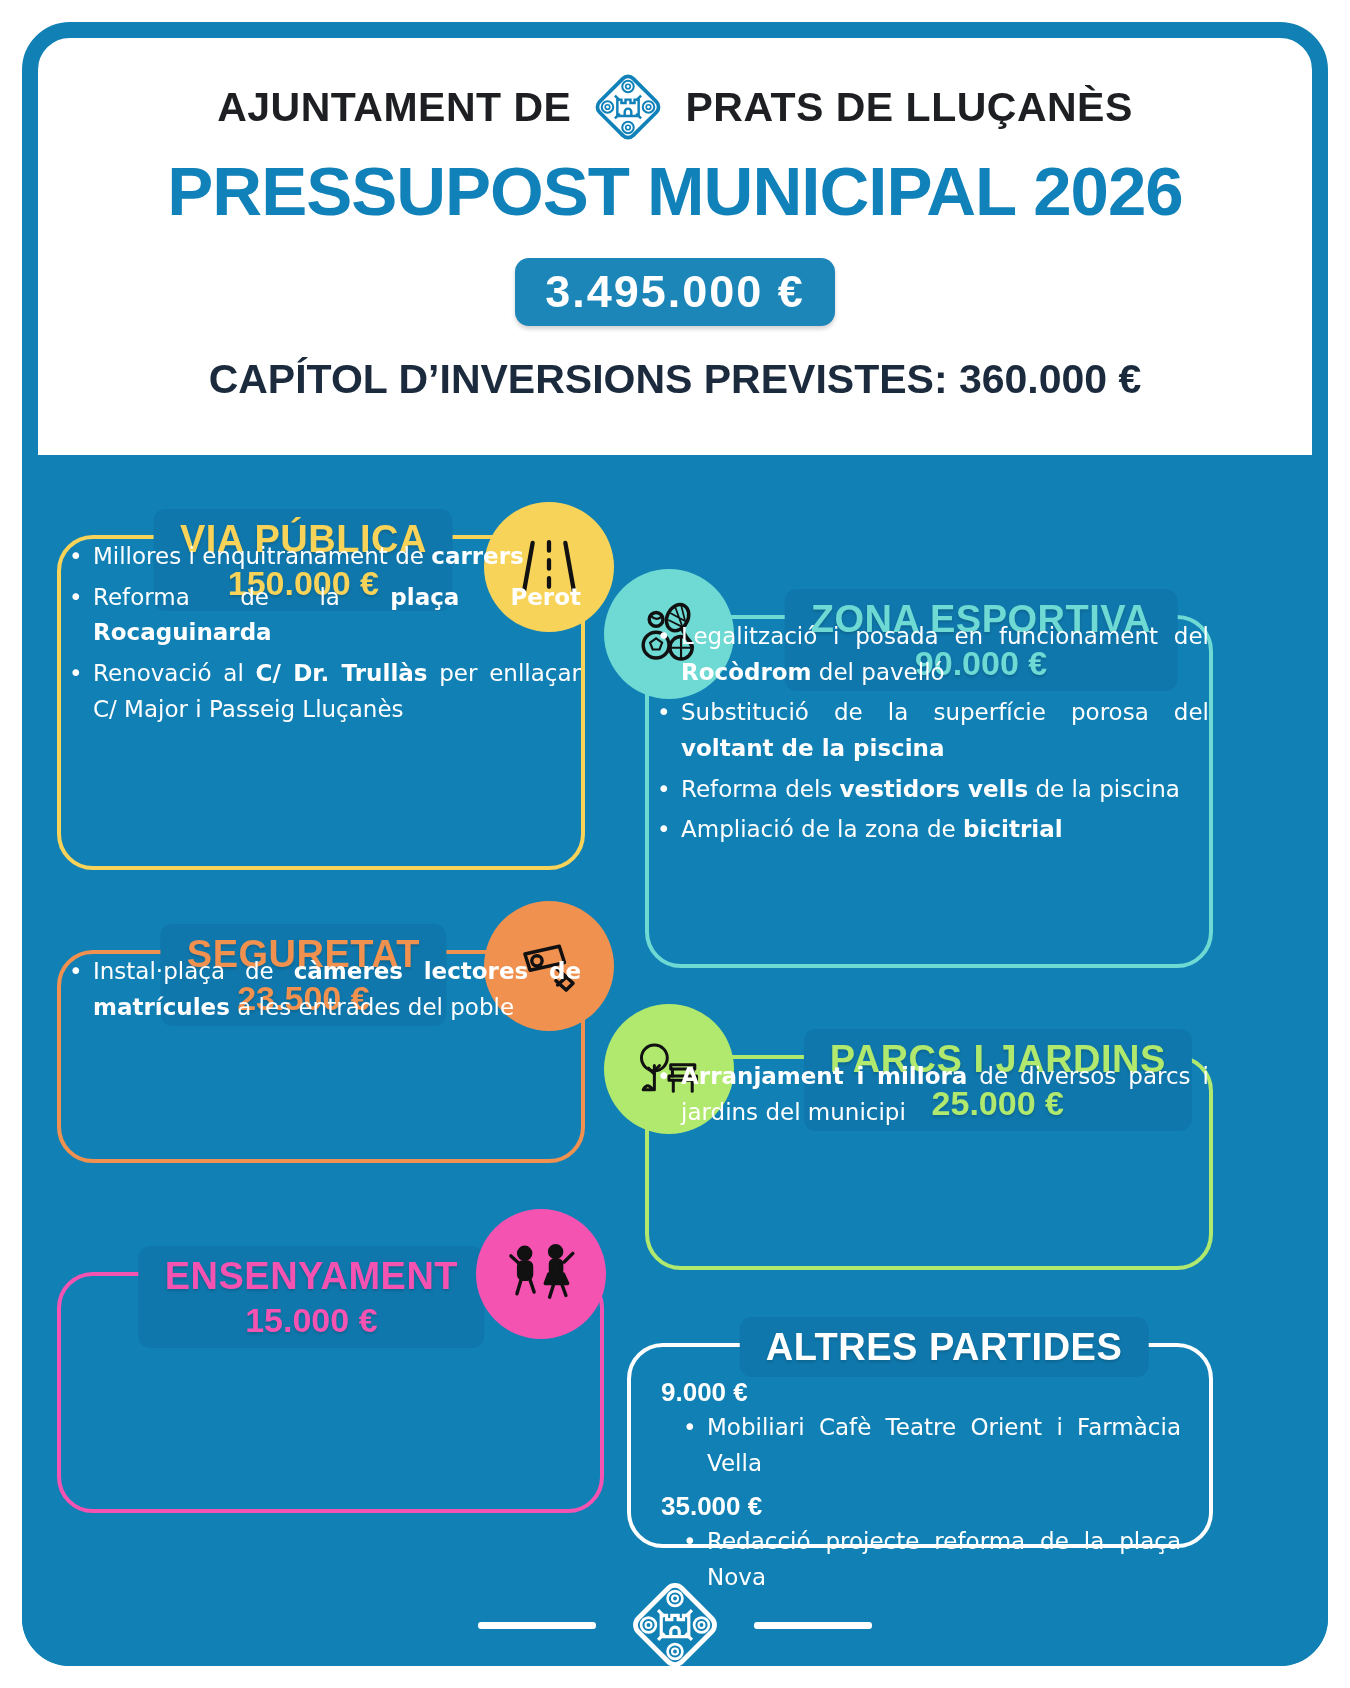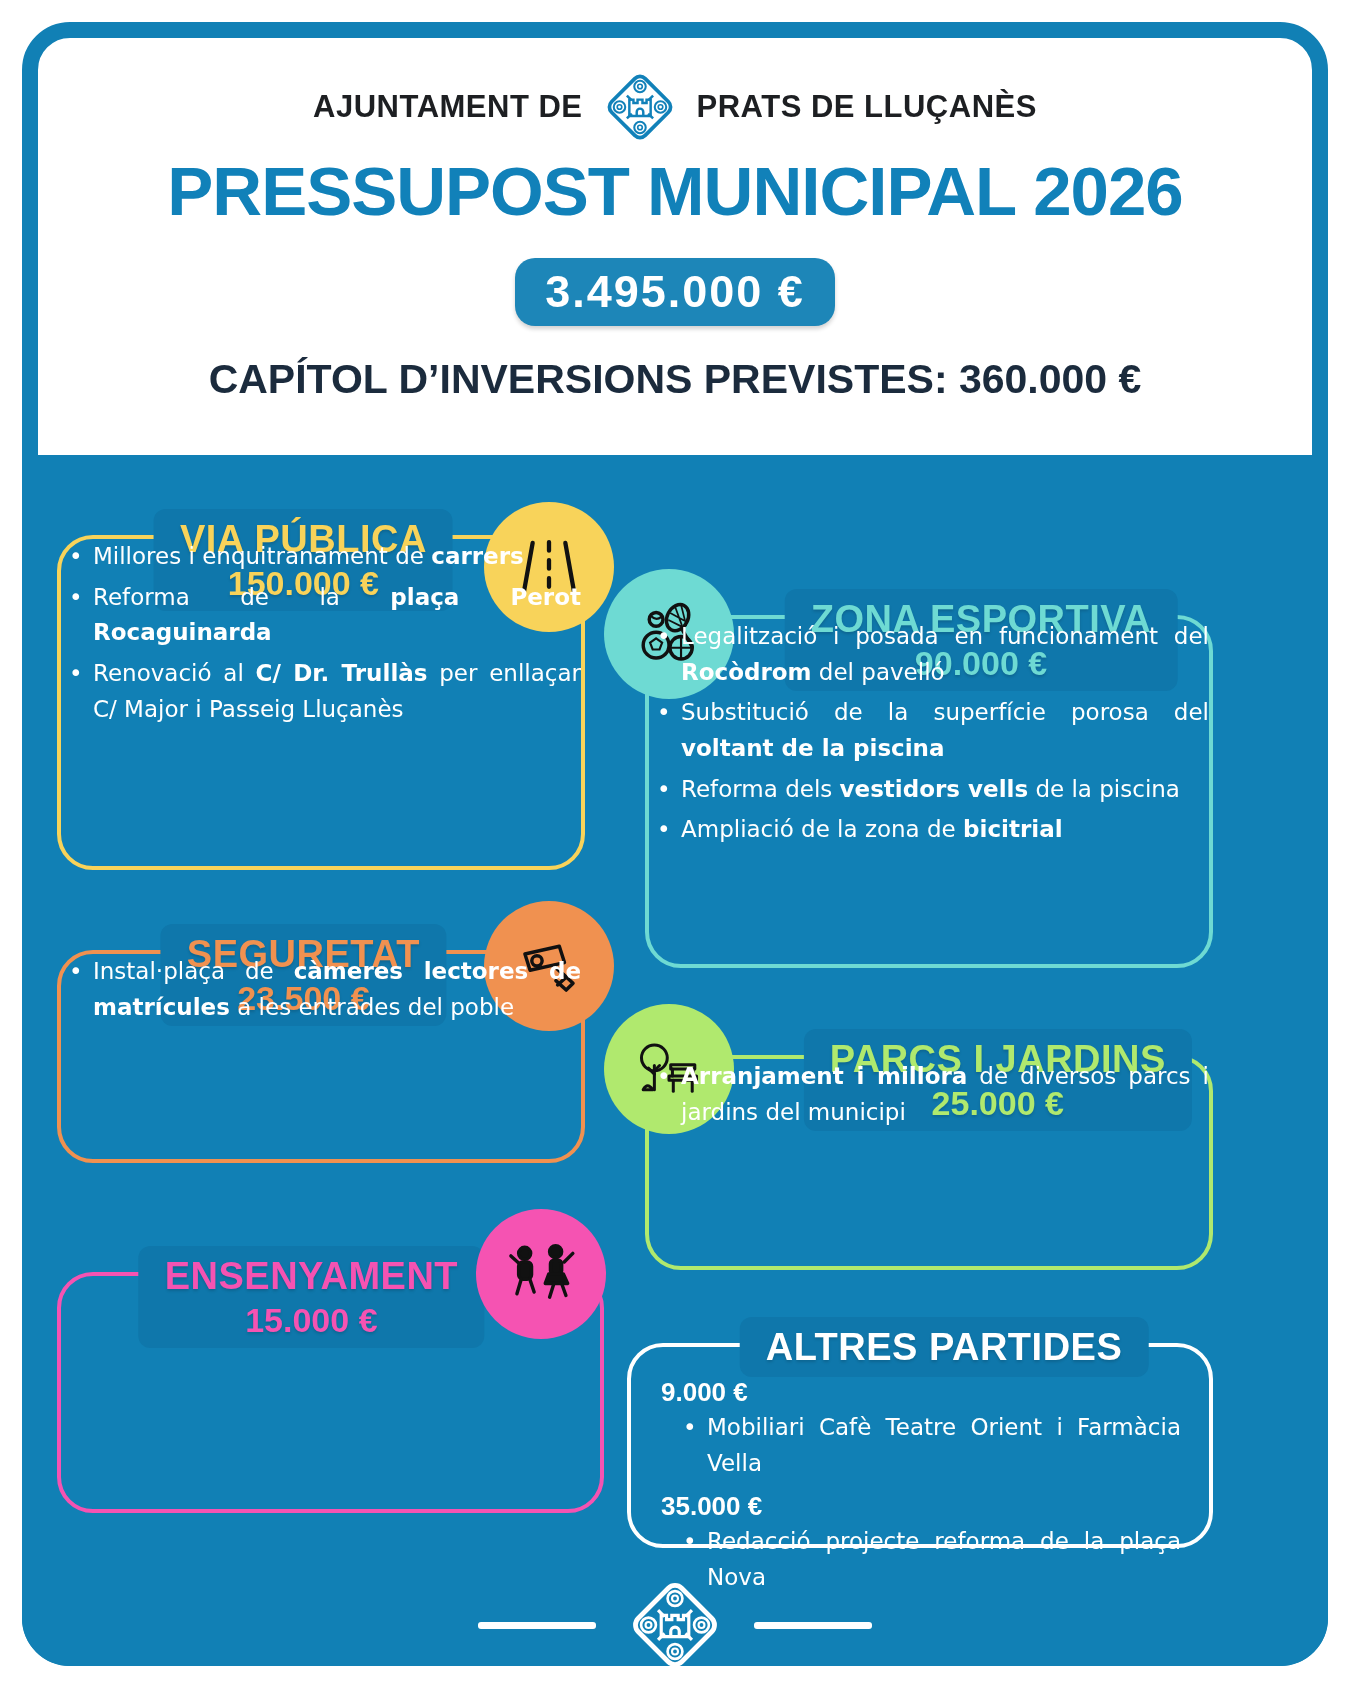--- a/index.html
+++ b/index.html
@@ -8,29 +8,29 @@
     font-family:"DejaVu Sans",sans-serif;overflow:hidden;margin:0 auto;
   }
   
   .frame{position:absolute;inset:22px;border:16px solid var(--c-background-blue);border-radius:48px;}
   
   .body-bg{position:absolute;left:22px;right:22px;top:455px;bottom:22px;
     background:var(--c-background-blue);border-radius:0 0 48px 48px;}
 
   
   .org-row{position:absolute;top:66px;left:0;width:100%;display:flex;justify-content:center;align-items:center;gap:16px;}
-  .org-text{font-family:"Liberation Sans",sans-serif;font-weight:600;font-size:31px;color:#1d1f22;letter-spacing:.5px;}
+  .org-text{font-family:"Liberation Sans",sans-serif;font-weight:600;font-size:41px;color:#1d1f22;letter-spacing:.5px;}
   .org-logo{width:82px;height:82px;color:var(--c-header-title-blue);}
   .page-title{position:absolute;top:152px;left:0;width:100%;text-align:center;
     font-family:"Liberation Sans",sans-serif;font-weight:700;font-size:69px;letter-spacing:-1px;
     color:var(--c-header-title-blue);}
   .badge-row{position:absolute;top:258px;left:0;width:100%;text-align:center;}
   .total-badge{display:inline-block;background:var(--c-badge-blue);color:#fff;
     font-family:"Liberation Sans",sans-serif;font-weight:800;font-size:45px;letter-spacing:2px;
-    padding:8px 30px;border-radius:20px;box-shadow:0 3px 4px rgba(0,0,0,.18);}
+    padding:8px 30px;border-radius:14px;box-shadow:0 3px 4px rgba(0,0,0,.18);}
   .subtitle{position:absolute;top:356px;left:0;width:100%;text-align:center;
     font-family:"Liberation Sans",sans-serif;font-weight:800;font-size:41px;color:var(--c-dark-navy);}
 
   
   .card{position:absolute;border:4px solid var(--accent);border-radius:36px;}
   .card-via{--accent:var(--c-yellow);left:57px;top:535px;width:520px;height:327px;}
   .card-zona{--accent:var(--c-teal);left:645px;top:615px;width:560px;height:345px;}
   .card-seguretat{--accent:var(--c-orange);left:57px;top:950px;width:520px;height:205px;}
   .card-parcs{--accent:var(--c-green);left:645px;top:1055px;width:560px;height:207px;}
   .card-ensenyament{--accent:var(--c-pink);left:57px;top:1272px;width:520px;height:233px;padding-left:19px;}

